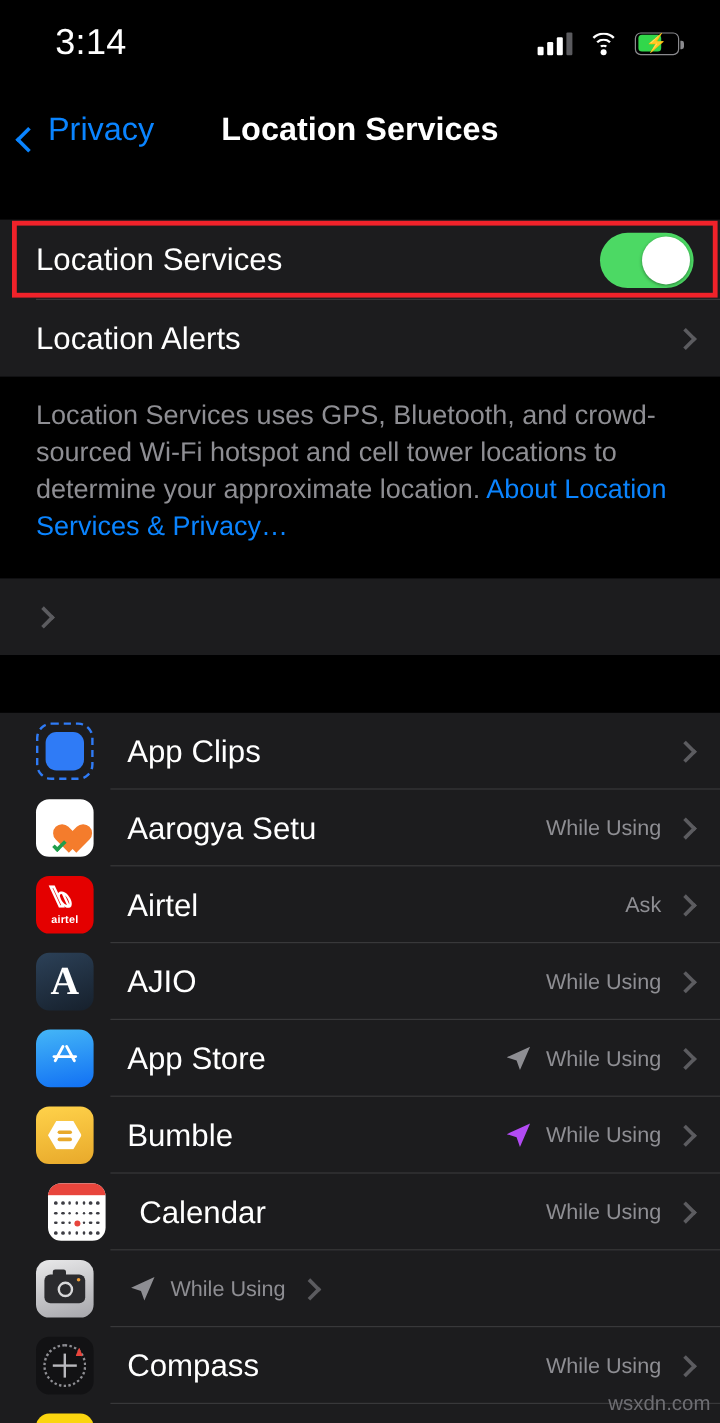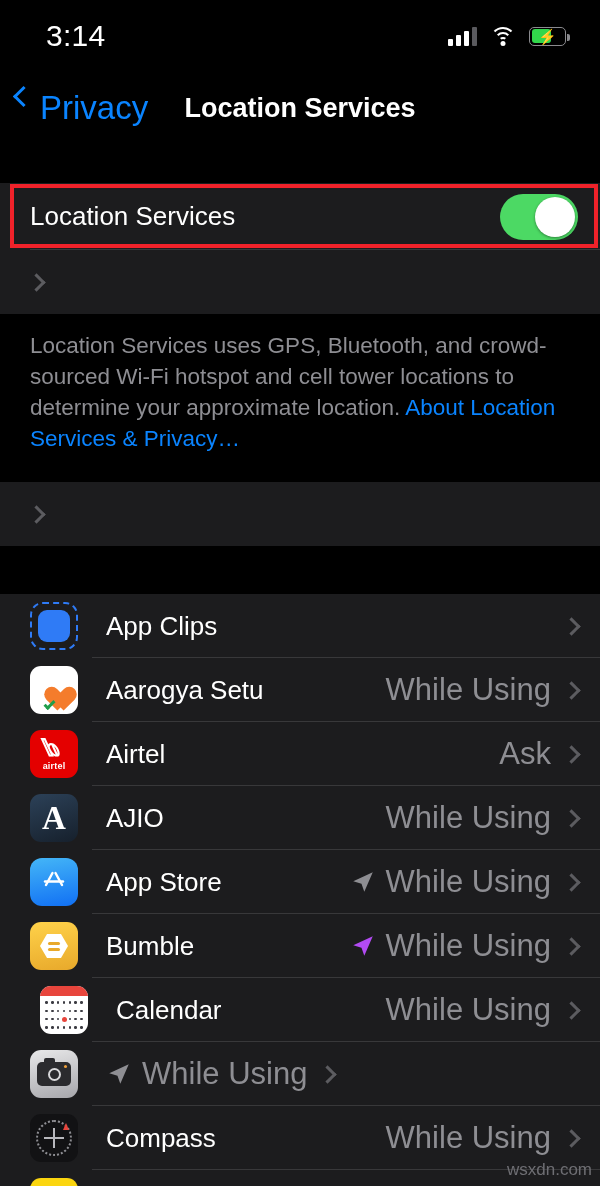--- a/index.html
+++ b/index.html
@@ -39,38 +39,38 @@
   .battery{ position:relative; width:37px; height:19px; border:1.8px solid #8a8a8e;
             border-radius:5px; display:flex; align-items:center; padding:1.6px; }
   .battery:after{ content:""; position:absolute; right:-5px; top:6px; width:3px;
                   height:7px; background:#8a8a8e; border-radius:0 2px 2px 0; }
   .battery .fill{ height:100%; width:62%; background:#32d74b; border-radius:3px; }
   .battery .bolt{ position:absolute; left:50%; top:50%; transform:translate(-50%,-50%);
                   font-size:15px; color:#fff; line-height:1; }
 
   
   .navbar{ height:72px; position:relative; display:flex; align-items:center; }
-  .back{ display:flex; align-items:flex-start; gap:7px; padding-left:16px;
-         color:#0a84ff; font-size:33px; }
+  .back{ display:flex; align-items:flex-end; gap:7px; padding-left:16px;
+         color:#0a84ff; font-size:27px; }
   .back .chev{ width:15px; height:15px; border-left:3.6px solid #0a84ff;
                border-bottom:3.6px solid #0a84ff; transform:rotate(45deg);
                margin-right:2px; }
   .nav-title{ position:absolute; left:0; right:0; text-align:center; color:#fff;
               font-size:27px; font-weight:700; pointer-events:none; }
 
   
   .gap{ background:#000; }
   .group{ background:#1c1c1e; }
   .row{ display:flex; align-items:center; min-height:64px; padding-left:30px;
         padding-right:22px; position:relative; }
   .row .sep{ position:absolute; left:30px; right:0; bottom:0; height:1px;
              background:#38383a; }
   .row.app .sep{ left:92px; }
   .row-label{ color:#fff; font-size:26px; flex:1; }
-  .row-value{ color:#8e8e93; font-size:31px; margin-right:14px; }
+  .row-value{ color:#8e8e93; font-size:18px; margin-right:14px; }
   .chevron{ width:13px; height:13px; border-top:3px solid #5c5c60;
             border-right:3px solid #5c5c60; transform:rotate(45deg); flex:none; }
 
   
   .toggle{ width:78px; height:46px; border-radius:23px; background:#4cd964;
            position:relative; flex:none; }
   .toggle .knob{ position:absolute; top:3px; right:3px; width:40px; height:40px;
                  border-radius:50%; background:#fff; box-shadow:0 1px 3px rgba(0,0,0,.4); }
 
   
@@ -219,20 +219,21 @@
 
   <div class="group">
     <div class="row" style="height:67px">
       <div class="row-label">Location Services</div>
       <div class="toggle">
         <div class="knob"></div>
       </div>
       <div class="sep"></div>
     </div>
     <div class="row" style="height:64px">
+      <div class="row-label">Location Alerts</div>
       <span class="chevron"></span>
     </div>
   </div>
 
   <div class="desc">
     <span>Location Services uses GPS, Bluetooth, and crowd-sourced Wi-Fi hotspot and cell tower locations to determine your approximate location. </span><a href="#">About Location Services &amp; Privacy…</a>
   </div>
 
   <div class="group">
     <div class="row" style="height:64px">

